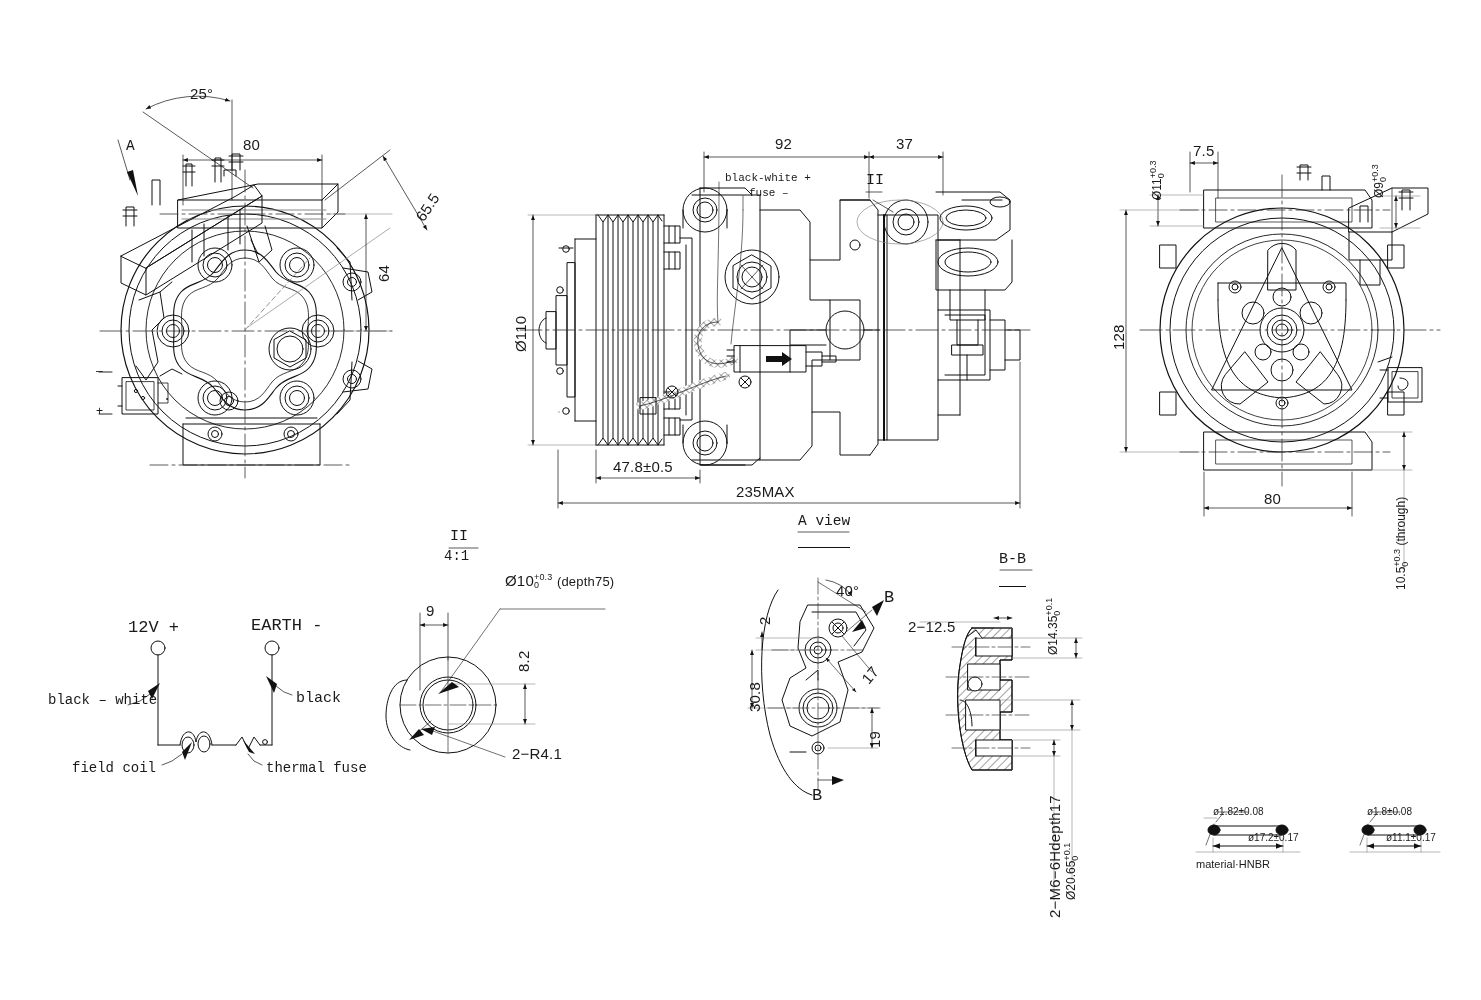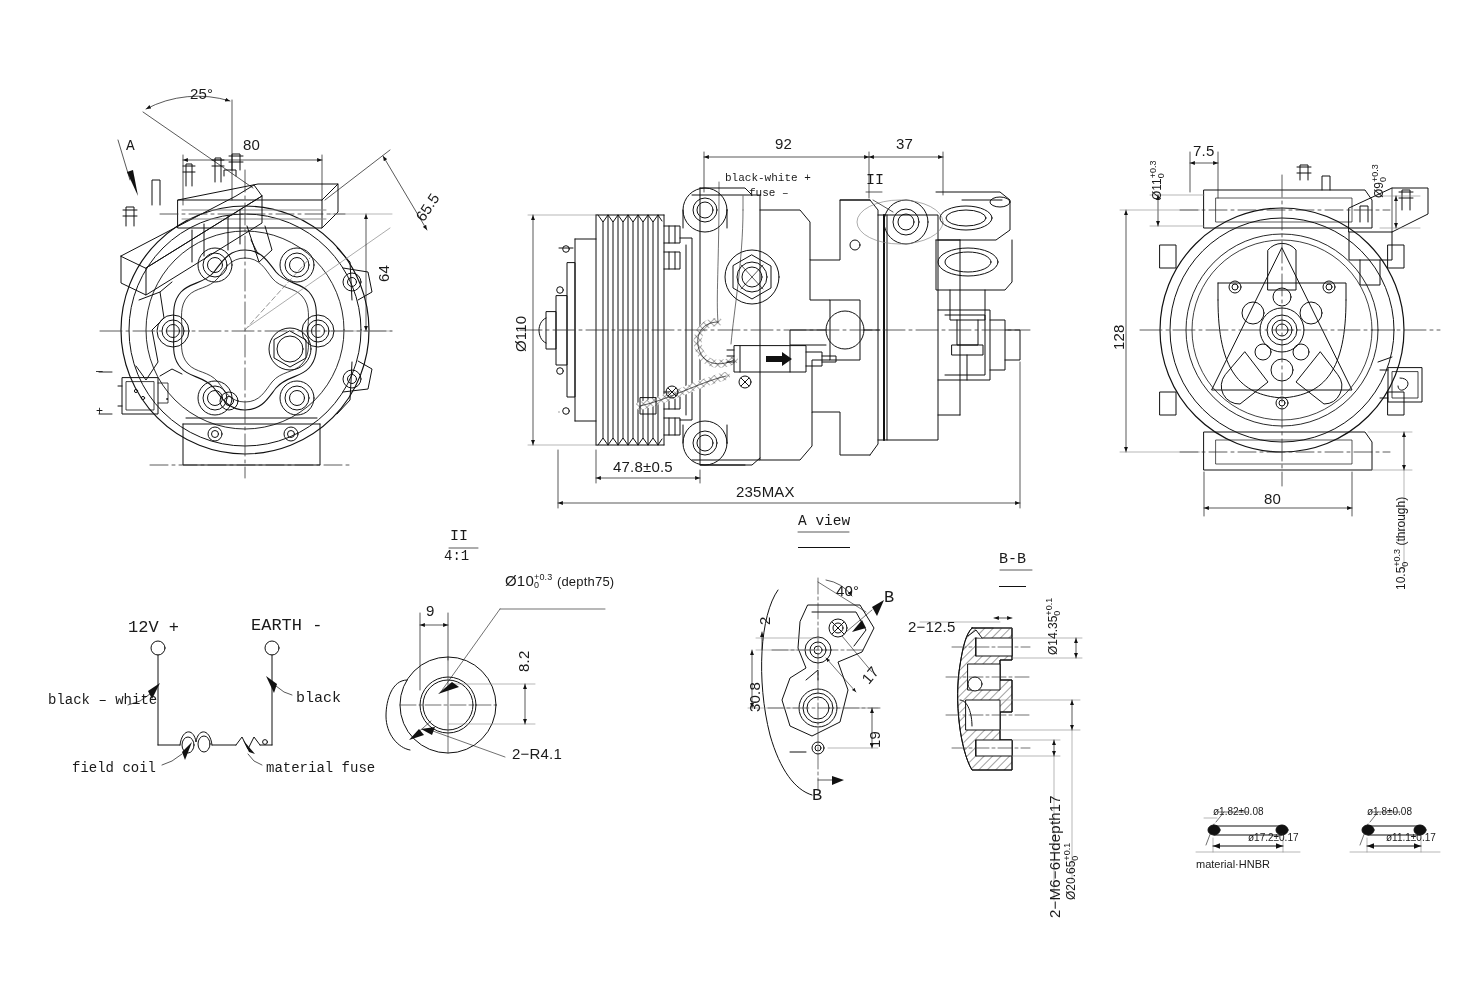--- a/index.html
+++ b/index.html
@@ -707,21 +707,21 @@
 <div class="lbl dimsm" style="left:1394px;top:590px;transform:rotate(-90deg);transform-origin:0 0;">
   <span>10.5</span><span class="frac"><b>+0.3</b><b>0</b></span>
   <span>(through)</span>
 </div>
 
 <div class="lbl mono14" style="left:128px;top:618px;font-size:17px;">12V +</div>
 <div class="lbl mono14" style="left:251px;top:616px;font-size:17px;">EARTH -</div>
 <div class="lbl mono" style="left:48px;top:692px;font-size:14px;">black – white</div>
 <div class="lbl mono" style="left:296px;top:690px;font-size:15px;">black</div>
 <div class="lbl mono" style="left:72px;top:760px;font-size:14px;">field coil</div>
-<div class="lbl mono" style="left:266px;top:760px;font-size:14px;">material fuse</div>
+<div class="lbl mono" style="left:266px;top:760px;font-size:14px;">thermal fuse</div>
 
 <div class="lbl mono" style="left:450px;top:528px;font-size:15px;">II</div>
 <div class="lbl mono" style="left:444px;top:548px;font-size:14px;">4:1</div>
 <div class="lbl dim" style="left:426px;top:602px;">9</div>
 <div class="lbl dim" style="left:515px;top:672px;transform:rotate(-90deg);transform-origin:0 0;">8.2</div>
 <div class="lbl dim" style="left:505px;top:572px;">
   <span>Ø10</span><span class="frac"><b>+0.3</b><b>0</b></span>
   <span style="font-size:13px;">(depth75)</span>
 </div>
 <div class="lbl dim" style="left:512px;top:745px;">2−R4.1</div>

